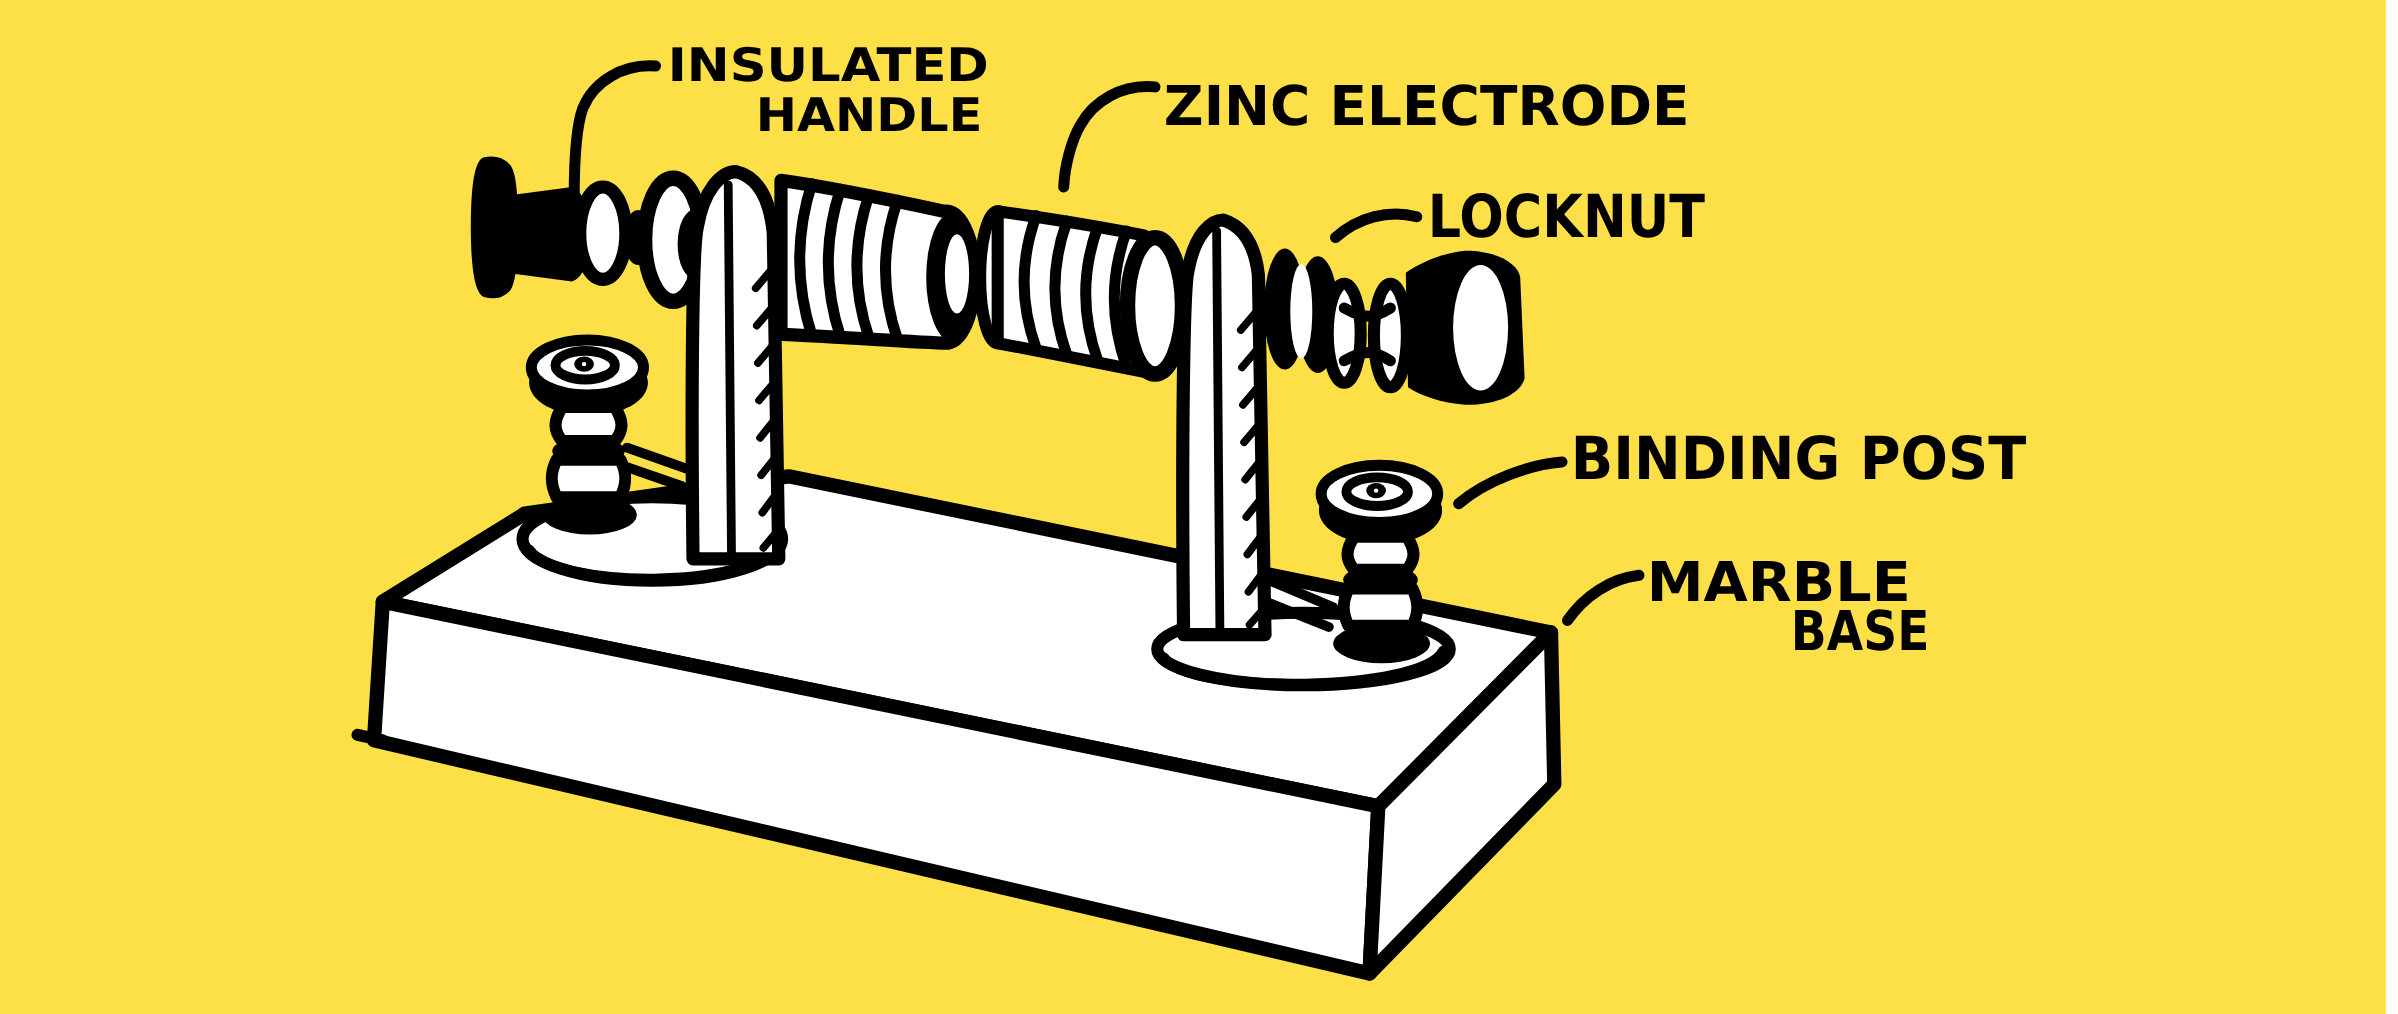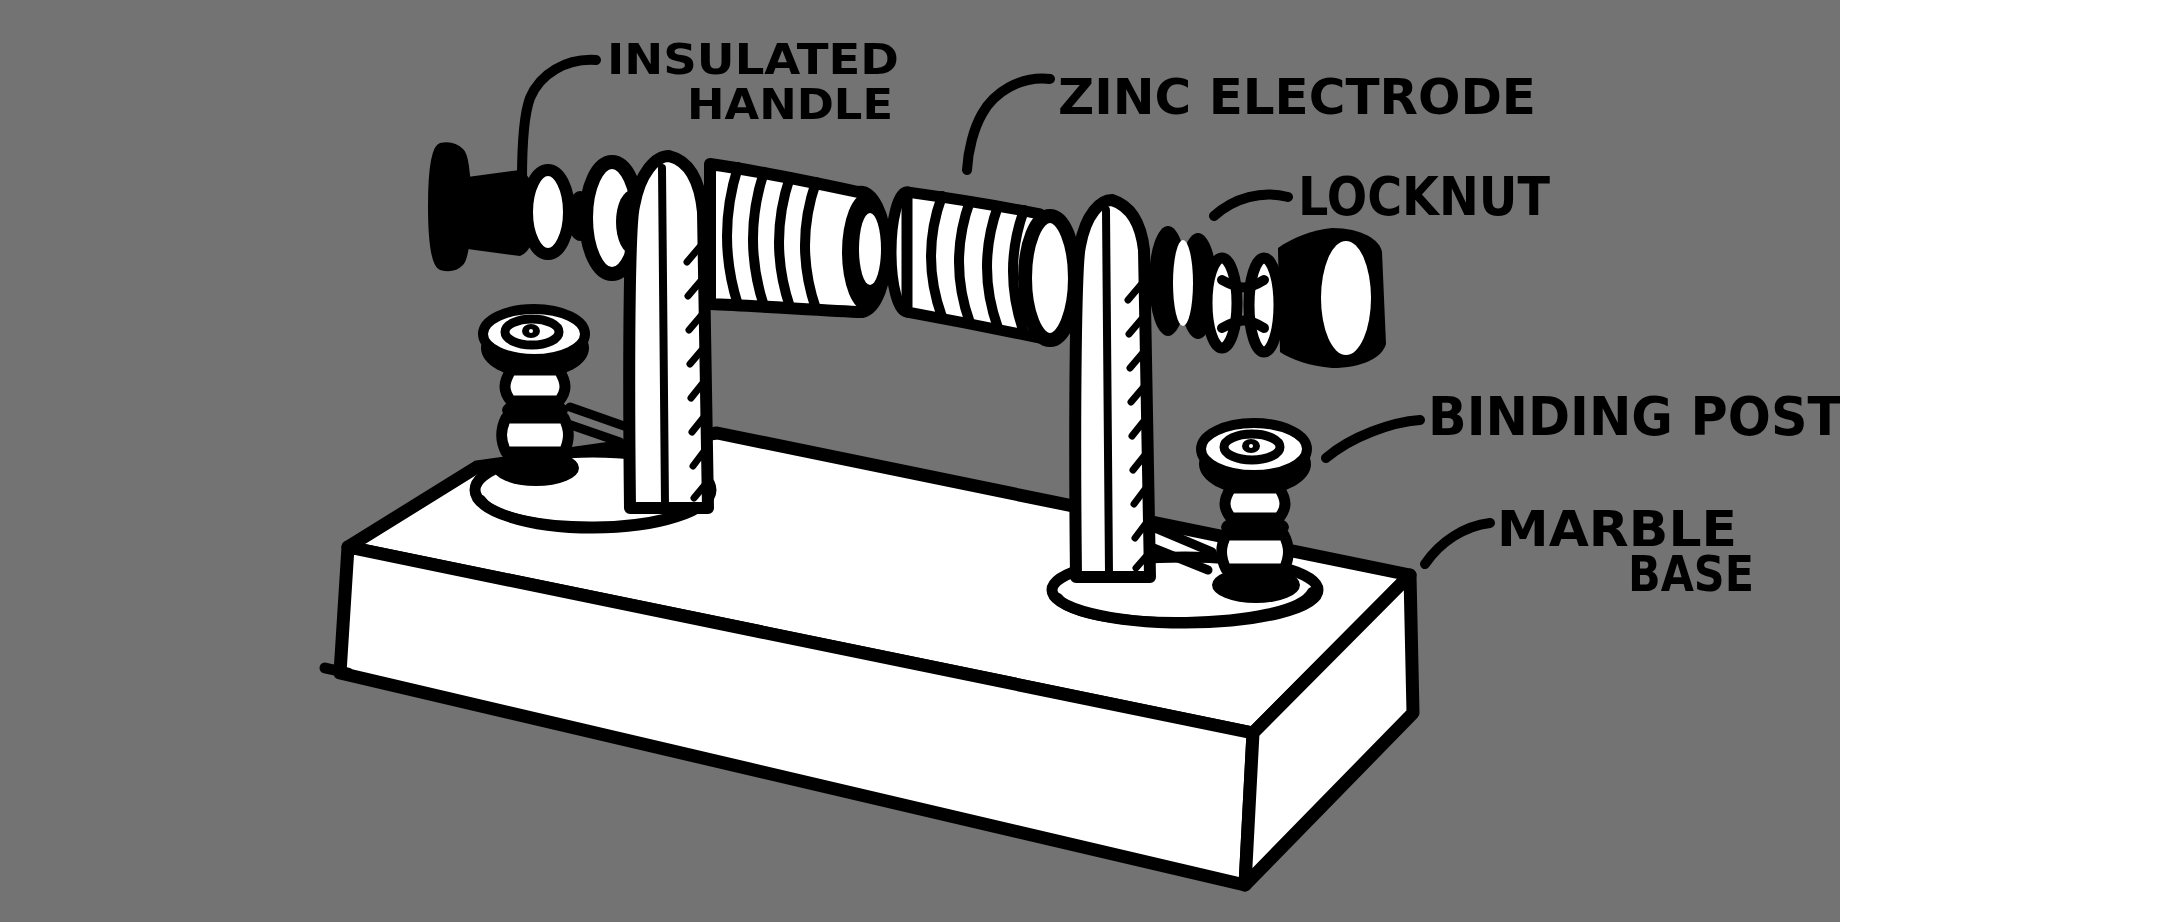--- a/index.html
+++ b/index.html
@@ -1,17 +1,17 @@
 <!DOCTYPE html>
 <html><head>
 <meta charset="utf-8">
 <style>
   html,body{margin:0;padding:0;background:#ffffff;}
   .page{
-    width:1840px;height:922px;position:relative;background:#737373;
+    width:2169px;height:922px;position:relative;background:#fde047;
     font-family:"DejaVu Sans","Liberation Sans",sans-serif;
     overflow:hidden;
     text-decoration:underline;
   }
   svg{display:block;}
   .ink{stroke:#000000;fill:none;stroke-linecap:round;stroke-linejoin:round;}
   .fillw{fill:#ffffff;stroke:#000000;stroke-linejoin:round;stroke-linecap:round;}
   .fillb{fill:#000000;stroke:none;}
   .label{
     font-family:"DejaVu Sans","Liberation Sans",sans-serif;

